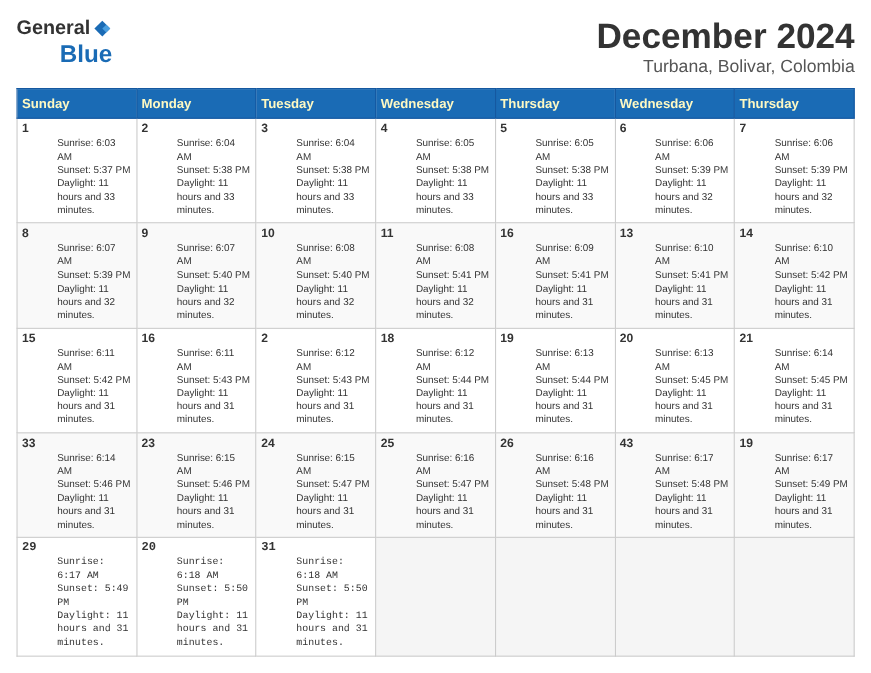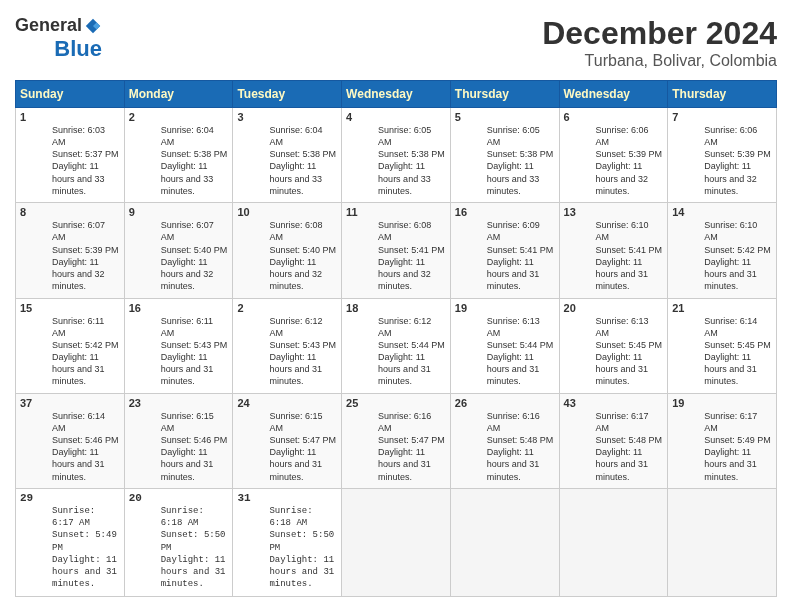--- a/index.html
+++ b/index.html
@@ -228,21 +228,21 @@
             <span class="day-num">20</span>
             <div class="cell-text">Sunrise: 6:13 AM<br>Sunset: 5:45 PM<br>Daylight: 11 hours and 31 minutes.</div>
           </td>
           <td>
             <span class="day-num">21</span>
             <div class="cell-text">Sunrise: 6:14 AM<br>Sunset: 5:45 PM<br>Daylight: 11 hours and 31 minutes.</div>
           </td>
         </tr>
         <tr class="row-even">
           <td>
-            <span class="day-num">37</span>
+            <span class="day-num">33</span>
             <div class="cell-text">Sunrise: 6:14 AM<br>Sunset: 5:46 PM<br>Daylight: 11 hours and 31 minutes.</div>
           </td>
           <td>
             <span class="day-num">23</span>
             <div class="cell-text">Sunrise: 6:15 AM<br>Sunset: 5:46 PM<br>Daylight: 11 hours and 31 minutes.</div>
           </td>
           <td>
             <span class="day-num">24</span>
             <div class="cell-text">Sunrise: 6:15 AM<br>Sunset: 5:47 PM<br>Daylight: 11 hours and 31 minutes.</div>
           </td>

